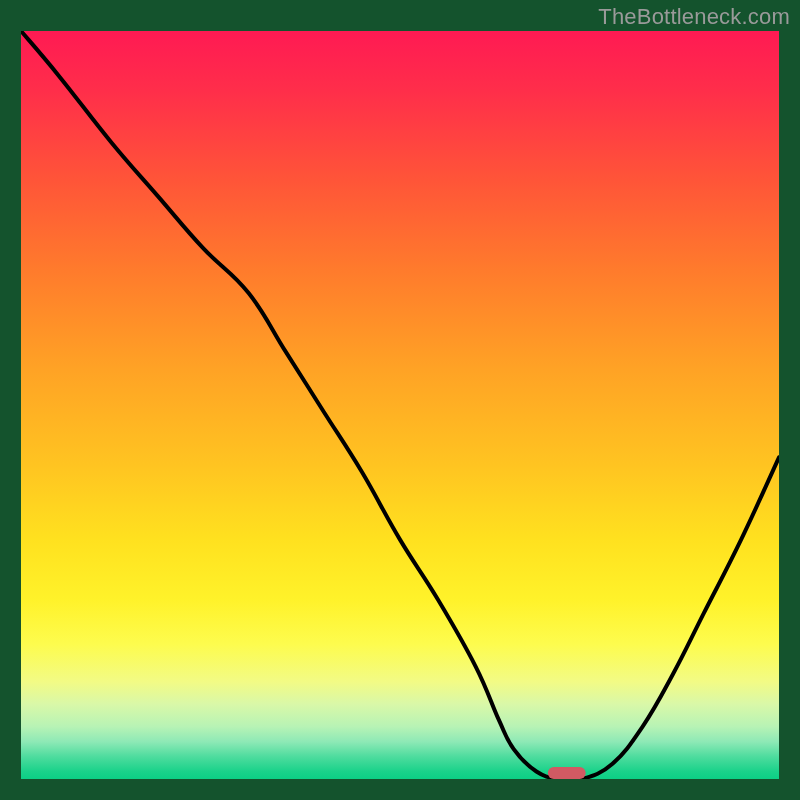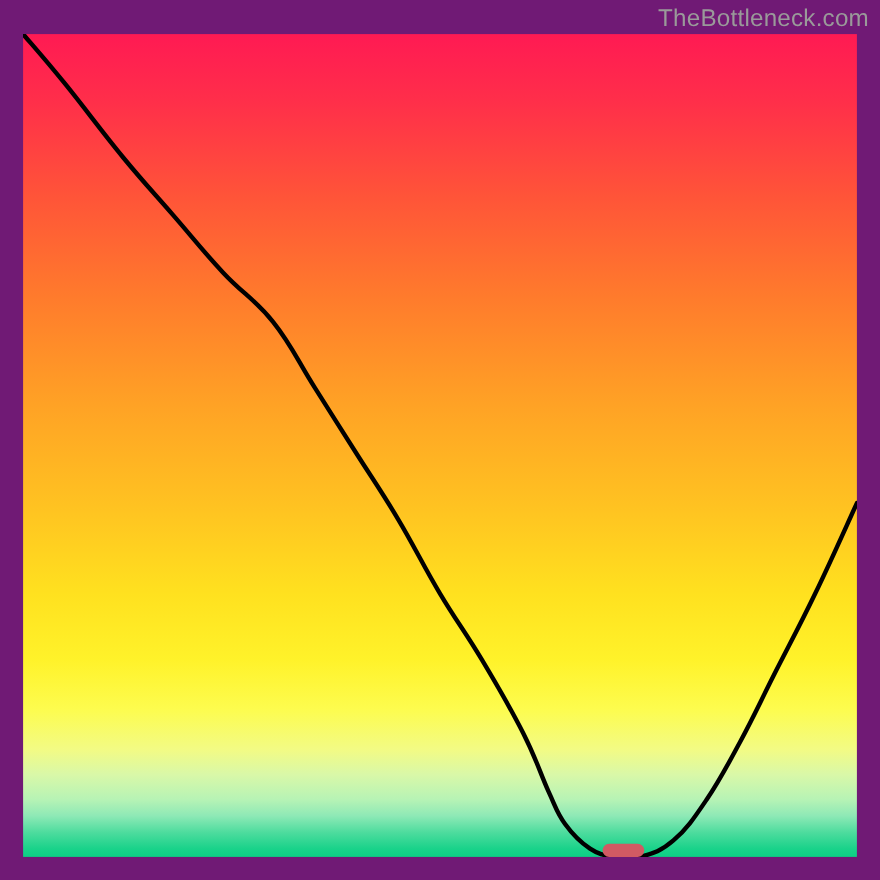--- a/index.html
+++ b/index.html
@@ -8,21 +8,21 @@
     width: 800px;
     height: 800px;
     background: #000;
     overflow: hidden;
     font-family: Arial, Helvetica, sans-serif;
   }
   .frame {
     position: relative;
     width: 800px;
     height: 800px;
-    background: #701a75;
+    background: #14532d;
   }
   .attribution {
     position: absolute;
     top: 4px;
     right: 10px;
     color: #9a9a9a;
     font-size: 22px;
     font-weight: 500;
     letter-spacing: 0.2px;
     z-index: 5;

